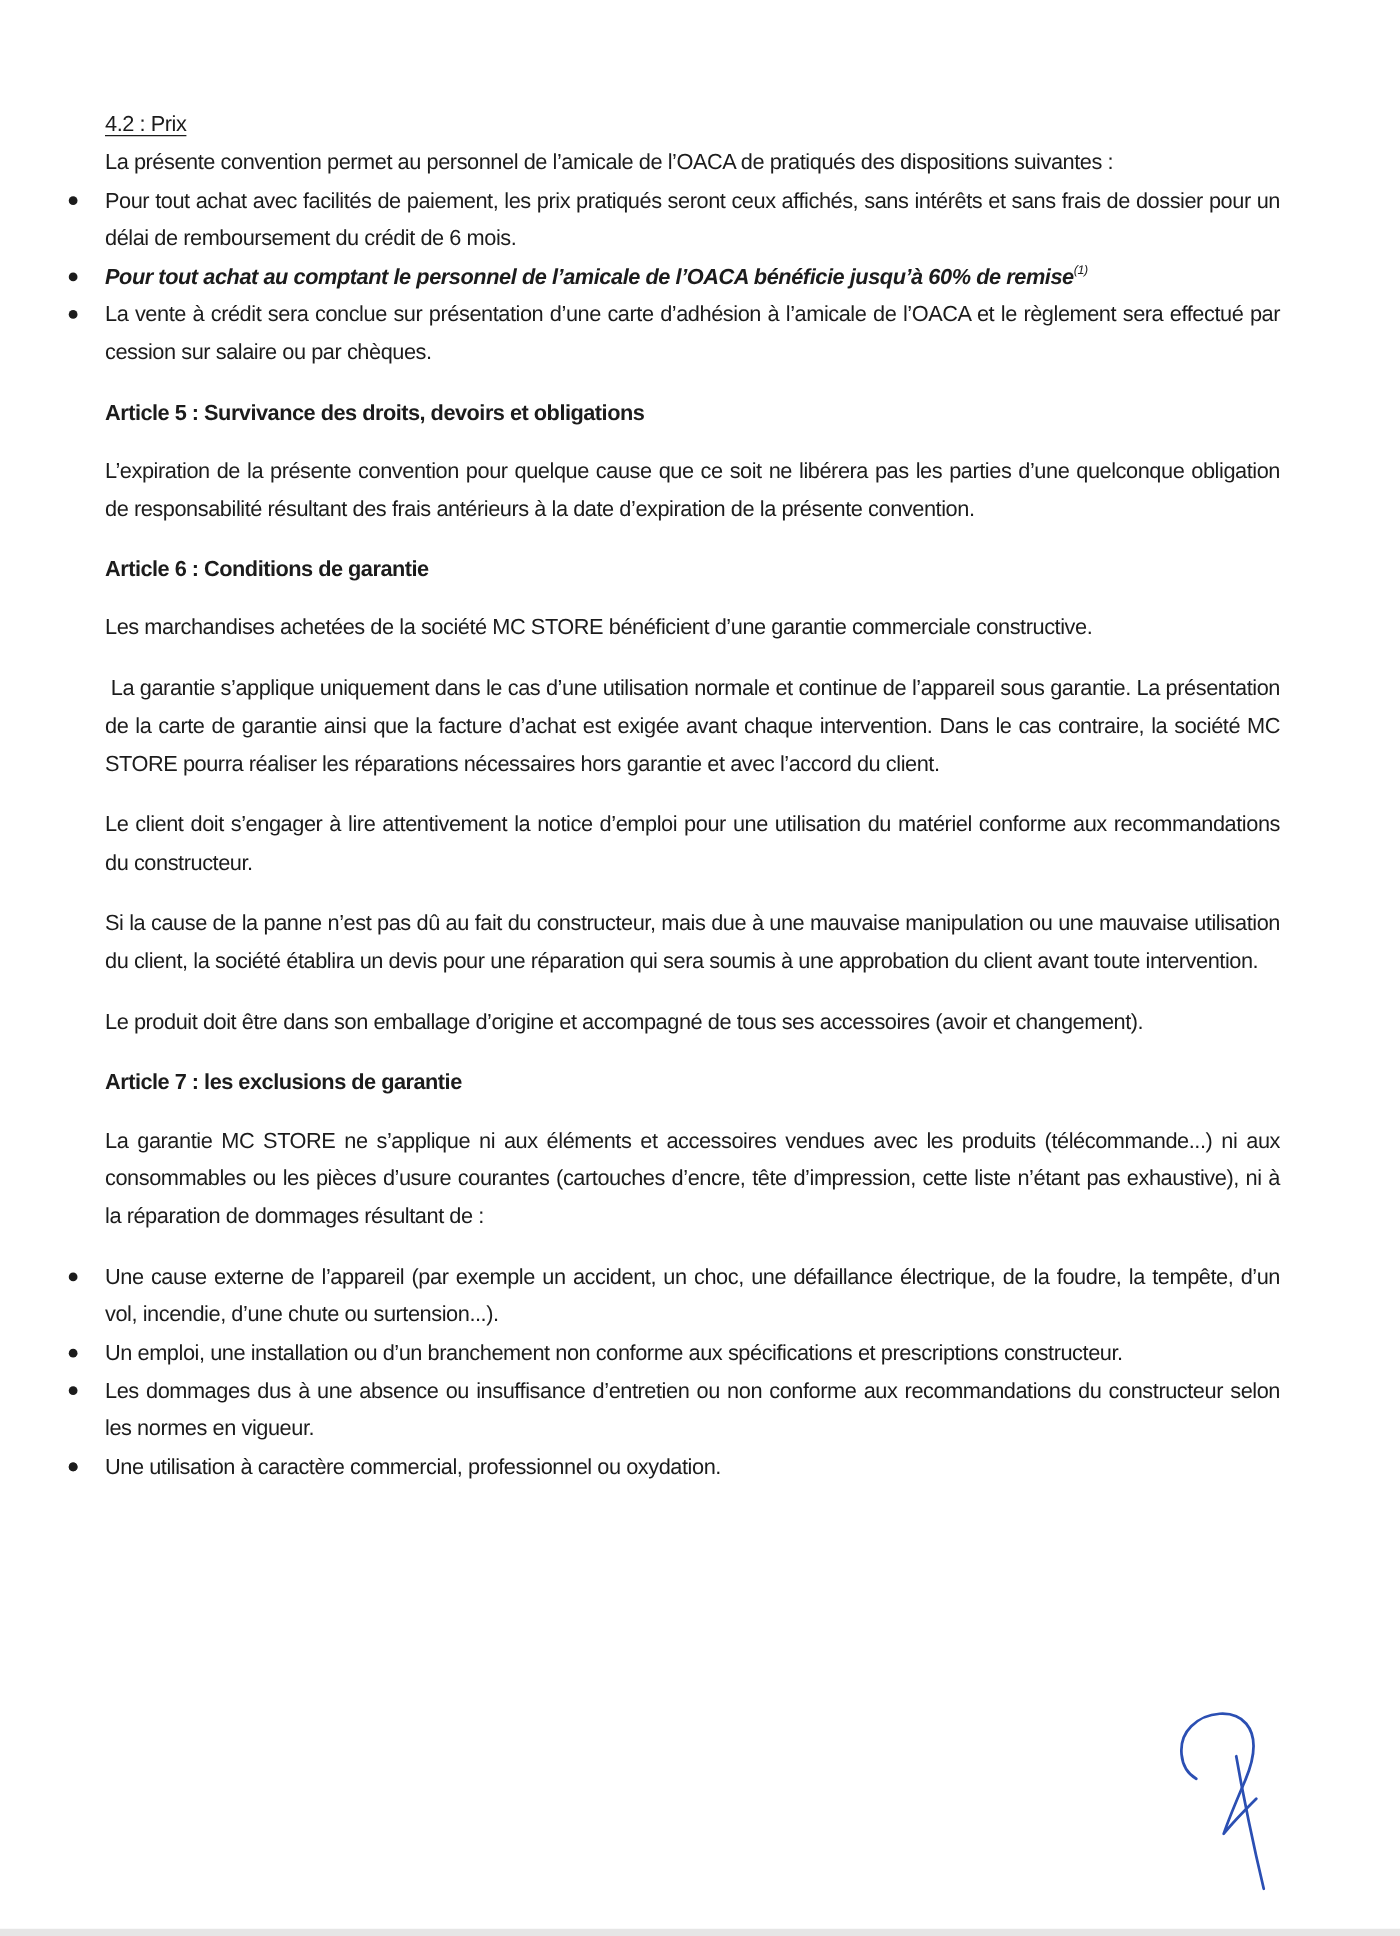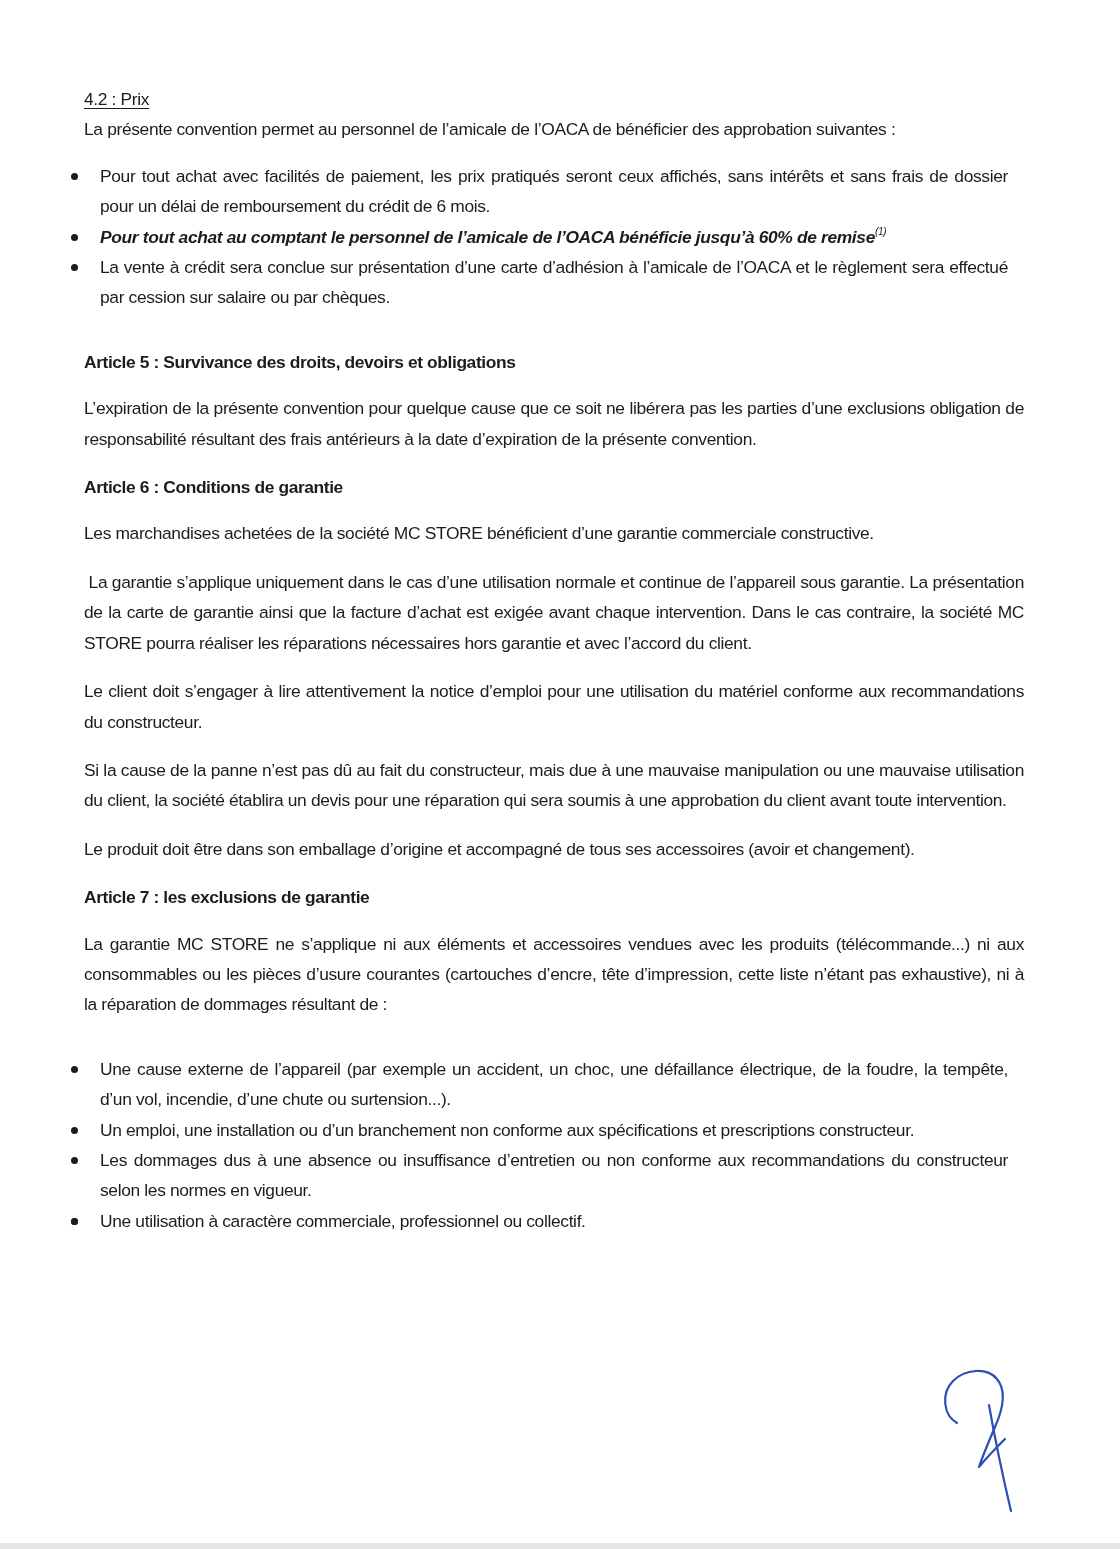--- a/index.html
+++ b/index.html
@@ -51,21 +51,21 @@
       text-underline-offset: 3px;
     }
     .article-heading {
       margin: 0;
       font-weight: bold;
       text-underline-offset: 3px;
       letter-spacing: -0.4px;
     }
     ul.bullets {
       list-style: none;
-      margin: 16px;
+      margin: 0;
       padding: 0;
     }
     ul.bullets li {
       position: relative;
       text-align: justify;
       text-align-last: left;
       margin: 0;
     }
     ul.bullets li .bullet-dot {
       position: absolute;
@@ -100,21 +100,21 @@
   </style>
 </head>
 <body>
 
 <div class="page">
 
   <div class="content">
 
     <section>
       <p class="sub-heading">4.2 : Prix</p>
-      <p class="justify"><span>La présente convention permet au personnel de </span><span class="italic">l’amicale de l’OACA</span><span> de bénéficier des approbation suivantes :</span></p>
+      <p class="justify"><span>La présente convention permet au personnel de </span><span class="italic">l’amicale de l’OACA</span><span> de pratiqués des dispositions suivantes :</span></p>
       <ul class="bullets">
         <li>
           <span class="bullet-dot"></span>
           <span>Pour tout achat avec facilités de paiement, les prix pratiqués seront ceux affichés, sans intérêts et sans frais de dossier pour un délai de remboursement du crédit de 6 mois.</span>
         </li>
         <li class="gap-b-top">
           <span class="bullet-dot"></span>
           <span class="bold-italic">Pour tout achat au comptant le personnel de l’amicale de l’OACA bénéficie jusqu’à 60% de remise</span><sup class="footnote">(1)</sup>
         </li>
         <li>
@@ -122,21 +122,21 @@
           <span>La vente à crédit sera conclue sur présentation d’une carte d’adhésion à </span><span class="italic">l’amicale de l’OACA et</span><span> le règlement sera effectué par cession sur salaire ou par chèques.</span>
         </li>
       </ul>
     </section>
 
     <div class="gap-m"></div>
 
     <section>
       <p class="article-heading">Article 5 : Survivance des droits, devoirs et obligations</p>
       <div class="gap-l"></div>
-      <p class="justify">L’expiration de la présente convention pour quelque cause que ce soit ne libérera pas les parties d’une exclusions obligation de responsabilité résultant des frais antérieurs à la date d’expiration de la présente convention.</p>
+      <p class="justify">L’expiration de la présente convention pour quelque cause que ce soit ne libérera pas les parties d’une quelconque obligation de responsabilité résultant des frais antérieurs à la date d’expiration de la présente convention.</p>
     </section>
 
     <div class="gap-m"></div>
 
     <section>
       <p class="article-heading">Article 6 : Conditions de garantie</p>
       <div class="gap-l"></div>
       <p class="justify">Les marchandises achetées de la société MC STORE bénéficient d’une garantie commerciale constructive.</p>
       <div class="gap-m"></div>
       <p class="justify" style="white-space: pre-wrap;"> La garantie s’applique uniquement dans le cas d’une utilisation normale et continue de l’appareil sous garantie. La présentation de la carte de garantie ainsi que la facture d’achat est exigée avant chaque intervention. Dans le cas contraire, la société MC STORE pourra réaliser les réparations nécessaires hors garantie et avec l’accord du client.</p>
@@ -166,21 +166,21 @@
         </li>
         <li>
           <span class="bullet-dot"></span>
           <span>Les dommages dus à une absence ou insuffisance d’entretien ou non conforme aux recommandations du constructeur selon les normes en vigueur.</span>
         </li>
         <li>
           <span class="bullet-dot"></span>
         </li>
         <li>
           <span class="bullet-dot"></span>
-          <span>Une utilisation à caractère commerciale, professionnel ou collectif.</span>
+          <span>Une utilisation à caractère commercial, professionnel ou oxydation.</span>
         </li>
       </ul>
     </section>
 
   </div>
 
   <svg class="signature" viewBox="0 0 110 150" xmlns="http://www.w3.org/2000/svg">
     <path id="sig-loop" d="M22 58 C 8 50, 6 28, 18 16 C 30 4, 52 2, 62 14 C 72 26, 68 44, 60 62 C 54 76, 48 90, 44 102 C 52 92, 62 82, 70 74" fill="none" stroke-width="2.2" stroke-linecap="round" stroke-linejoin="round" stroke="#2b4fb3"></path>
     <path id="sig-stroke" d="M54 40 L 58 62 L 64 92 L 70 120 L 76 146" fill="none" stroke-width="2.2" stroke-linecap="round" stroke="#2b4fb3"></path>
   </svg>

